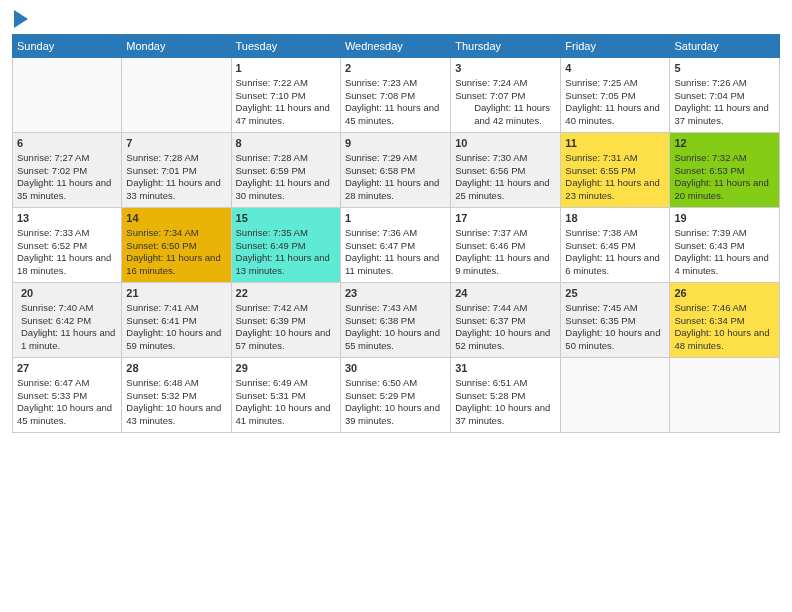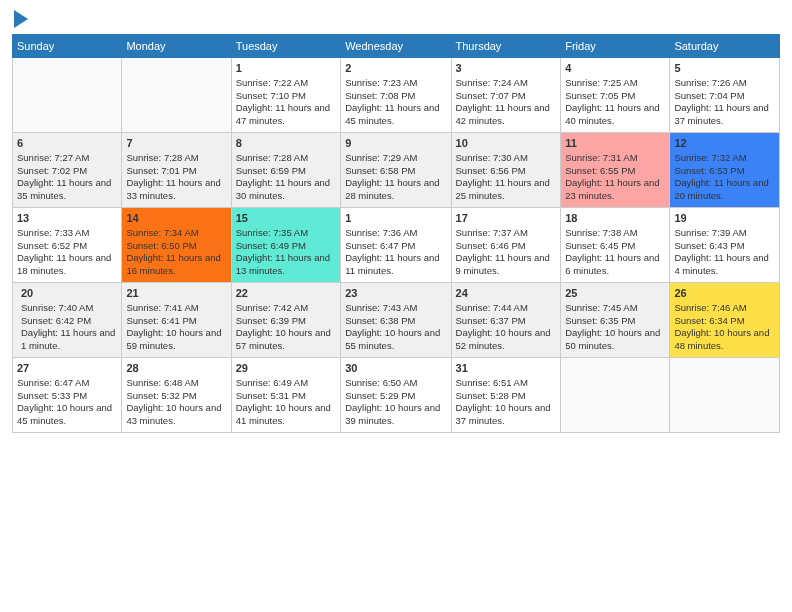--- a/index.html
+++ b/index.html
@@ -138,21 +138,21 @@
           <td style="background-color: rgb(255, 255, 255);">
             <span class="day-num">2</span>
             <span style="display: block;">Sunrise: 7:23 AM</span>
             <span style="display: block;">Sunset: 7:08 PM</span>
             <span style="display: block;">Daylight: 11 hours and 45 minutes.</span>
           </td>
           <td style="background-color: rgb(255, 255, 255);">
             <span class="day-num">3</span>
             <span style="display: block;">Sunrise: 7:24 AM</span>
             <span style="display: block;">Sunset: 7:07 PM</span>
-            <span style="display: block;">Daylight: 11 hours and 42 minutes.</span>
+            <span style="display: block; margin-left: 19px;">Daylight: 11 hours and 42 minutes.</span>
           </td>
           <td style="background-color: rgb(255, 255, 255);">
             <span class="day-num">4</span>
             <span style="display: block;">Sunrise: 7:25 AM</span>
             <span style="display: block;">Sunset: 7:05 PM</span>
             <span style="display: block;">Daylight: 11 hours and 40 minutes.</span>
           </td>
           <td style="background-color: rgb(255, 255, 255);">
             <span class="day-num">5</span>
             <span style="display: block;">Sunrise: 7:26 AM</span>
@@ -184,41 +184,41 @@
             <span style="display: block;">Sunrise: 7:29 AM</span>
             <span style="display: block;">Sunset: 6:58 PM</span>
             <span style="display: block;">Daylight: 11 hours and 28 minutes.</span>
           </td>
           <td style="background-color: rgb(240, 240, 240);">
             <span class="day-num">10</span>
             <span style="display: block;">Sunrise: 7:30 AM</span>
             <span style="display: block;">Sunset: 6:56 PM</span>
             <span style="display: block;">Daylight: 11 hours and 25 minutes.</span>
           </td>
-          <td style="background-color: #fca5a5;">
+          <td style="background-color: #fde047;">
             <span class="day-num">11</span>
             <span style="display: block;">Sunrise: 7:31 AM</span>
             <span style="display: block;">Sunset: 6:55 PM</span>
             <span style="display: block;">Daylight: 11 hours and 23 minutes.</span>
           </td>
-          <td style="background-color: #3b82f6; margin-top: 28px;">
+          <td style="background-color: #84cc16; margin-top: 28px;">
             <span class="day-num">12</span>
             <span style="display: block;">Sunrise: 7:32 AM</span>
             <span style="display: block;">Sunset: 6:53 PM</span>
             <span style="display: block;">Daylight: 11 hours and 20 minutes.</span>
           </td>
         </tr>
         <tr>
           <td style="background-color: rgb(255, 255, 255);">
             <span class="day-num">13</span>
             <span style="display: block;">Sunrise: 7:33 AM</span>
             <span style="display: block;">Sunset: 6:52 PM</span>
             <span style="display: block;">Daylight: 11 hours and 18 minutes.</span>
           </td>
-          <td style="background-color: #f97316;">
+          <td style="background-color: #eab308;">
             <span class="day-num">14</span>
             <span style="display: block;">Sunrise: 7:34 AM</span>
             <span style="display: block;">Sunset: 6:50 PM</span>
             <span style="display: block;">Daylight: 11 hours and 16 minutes.</span>
           </td>
           <td style="background-color: #5eead4;">
             <span class="day-num">15</span>
             <span style="display: block;">Sunrise: 7:35 AM</span>
             <span style="display: block;">Sunset: 6:49 PM</span>
             <span style="display: block;">Daylight: 11 hours and 13 minutes.</span>

